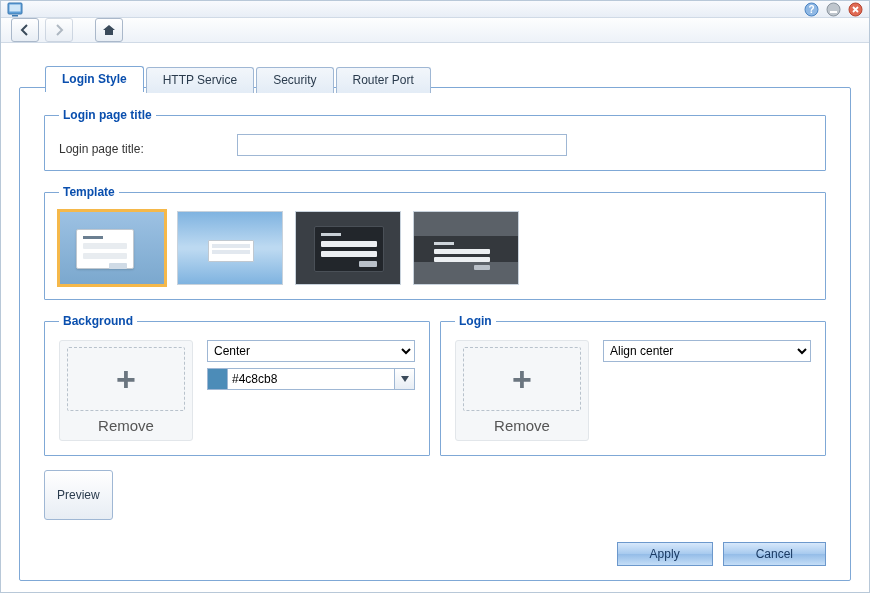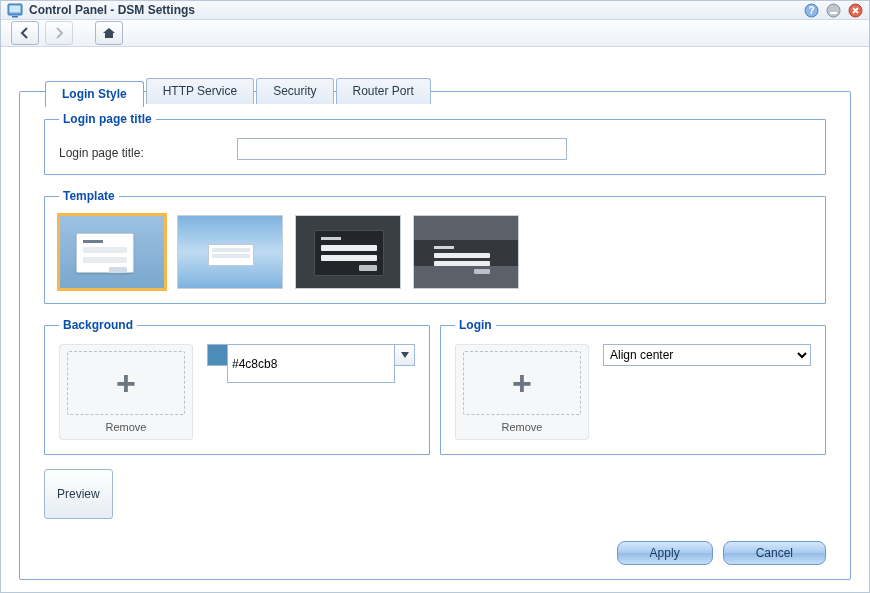--- a/index.html
+++ b/index.html
@@ -67,28 +67,28 @@
   .tab {
     padding: 5px 16px 6px 16px;
     border: 1px solid #9fb7d4;
     border-bottom: none;
     margin-right: 2px;
     background: linear-gradient(#f2f6fb, #e3ecf6);
     border-radius: 3px 3px 0 0;
     color: #2a3b4d;
     cursor: pointer;
     position: relative;
-    top: 13px;
+    top: 6px;
   }
   .tab.active {
     background: #fff;
     color: #0a4fae;
     font-weight: bold;
     border-color: #7fa8d6;
-    top: 16px;
+    top: 5px;
   }
   .page {
     border: 1px solid #7fa8d6;
     border-radius: 2px;
     flex: 1;
     padding: 20px 24px 14px 24px;
     display: flex;
     flex-direction: column;
     gap: 14px;
     background: #fff;
@@ -179,31 +179,31 @@
   }
   .drop {
     width: 118px; height: 64px;
     border: 1px dashed #b8c2cc;
     border-radius: 2px;
     display:flex; align-items:center; justify-content:center;
     cursor:pointer;
     background:#f5f7f9;
   }
   .plus { font-size: 34px; color:#6b7680; line-height:1; font-weight:bold; }
-  .remove-lbl { margin-top:6px; color:#555; font-size:11px; }
+  .remove-lbl { margin-top:6px; color:#555; font-size:15px; }
 
   .bg-right { flex:1; display:flex; flex-direction:column; gap:6px; margin-left:14px; }
   .sel {
     height: 22px; border:1px solid #9fb7d4; font:inherit; background:#fff;
     width: 100%;
     padding: 1px 2px;
   }
   .color-row { display:flex; }
   .color-swatch { width:20px; height:22px; border:1px solid #9fb7d4; border-right:none; }
-  .color-input { flex:1; height:39px; border:1px solid #9fb7d4; padding:2px 4px; font:inherit; }
+  .color-input { flex:1; height:22px; border:1px solid #9fb7d4; padding:2px 4px; font:inherit; }
   .color-dd { width:20px; height:22px; border:1px solid #9fb7d4; border-left:none; background:linear-gradient(#fff,#e7edf4); display:flex; align-items:center; justify-content:center; cursor:pointer; }
 
   .btn-sm {
     display:inline-block;
     padding: 17px 12px;
     border: 1px solid #9fb7d4;
     border-radius: 3px;
     background: linear-gradient(#ffffff, #e7edf4);
     cursor:pointer;
     color:#2a3b4d;
@@ -214,41 +214,40 @@
     display:flex;
     justify-content:flex-end;
     gap: 10px;
     padding-top: 8px;
   }
   .btn-pill {
     min-width: 90px;
     text-align:center;
     padding: 4px 32px;
     border: 1px solid #6c98cc;
-    border-radius: 8px;
+    border-radius: 0;
     background: linear-gradient(#d7e8fb, #a9cbef 48%, #95bde8 52%, #c5def7);
     color: #1a3a63;
     cursor:pointer;
     font:inherit;
   }
 </style>
 </head>
 <body>
 
 <div class="window">
 
   <div class="titlebar">
     <span class="app-icon">
       <svg width="16" height="16" viewBox="0 0 16 16">
         <rect x="1" y="2" width="14" height="11" rx="1" fill="#5e9fd8" stroke="#3b79b1"></rect>
         <rect x="2.5" y="3.5" width="11" height="7" fill="#cfe6f8"></rect>
         <rect x="5" y="14" width="6" height="1.5" fill="#3b79b1"></rect>
       </svg>
     </span>
-    <span class="title">Control Panel - DSM Settings</span>
     <span class="spacer"></span>
     <span class="tbtn">
       <svg width="15" height="15" viewBox="0 0 15 15">
           <circle cx="7.5" cy="7.5" r="6.5" fill="#8fb8e4" stroke="#4a83c2"></circle>
           <text x="7.5" y="11" text-anchor="middle" font-size="10" fill="#fff" font-family="Arial" font-weight="bold">?</text>
         </svg>
     </span>
     <span class="tbtn">
       <svg width="15" height="15" viewBox="0 0 15 15">
           <circle cx="7.5" cy="7.5" r="6.5" fill="#bfc6cd" stroke="#8a949e"></circle>
@@ -340,20 +339,23 @@
         <fieldset class="panel">
           <legend>Background</legend>
           <div style="display:flex;">
             <div class="upload-box">
               <div class="drop">
                 <span class="plus">+</span>
               </div>
               <span class="remove-lbl">Remove</span>
             </div>
             <div class="bg-right">
+              <select class="sel">
+                <option>Center</option>
+              </select>
               <div class="color-row">
                 <div class="color-swatch" style="background:#4c8cb8;"></div>
                 <input class="color-input" type="text" value="#4c8cb8" style="">
                 <div class="color-dd">
                   <svg width="8" height="6" viewBox="0 0 8 6">
                       <path d="M0 0 L8 0 L4 6 Z" fill="#3a4a5a"></path>
                     </svg>
                 </div>
               </div>
             </div>

